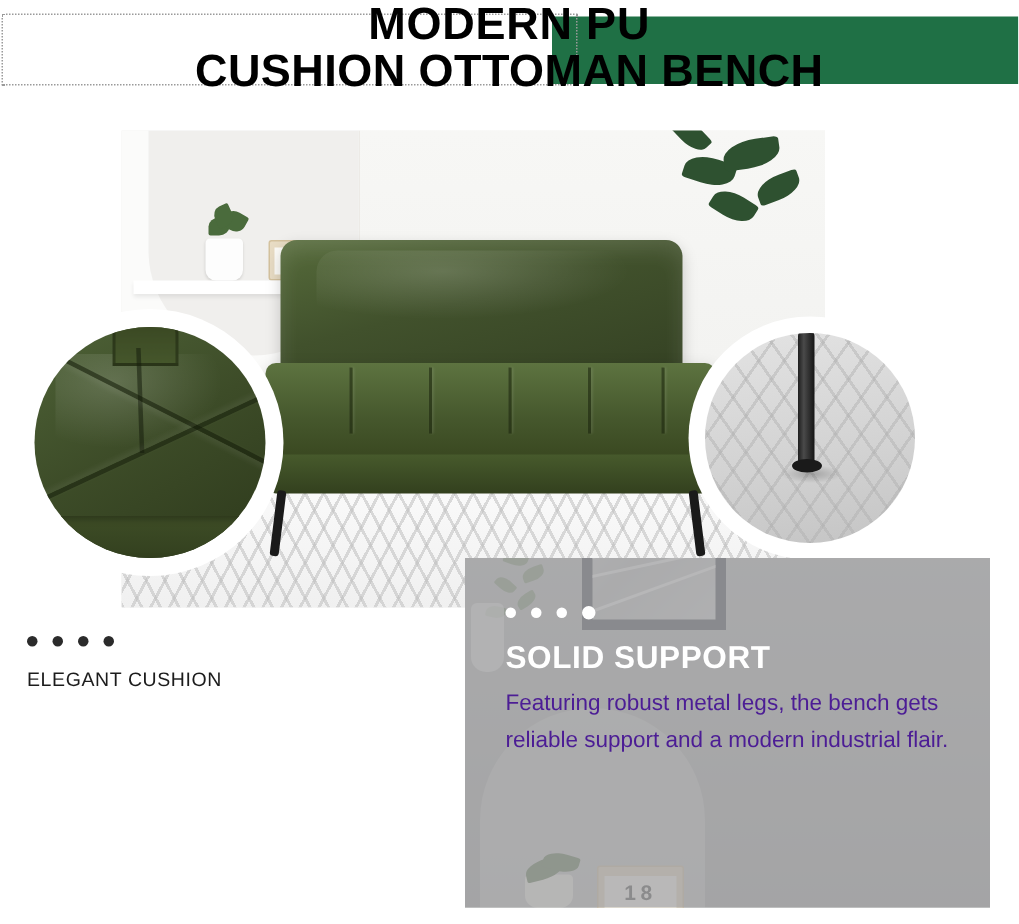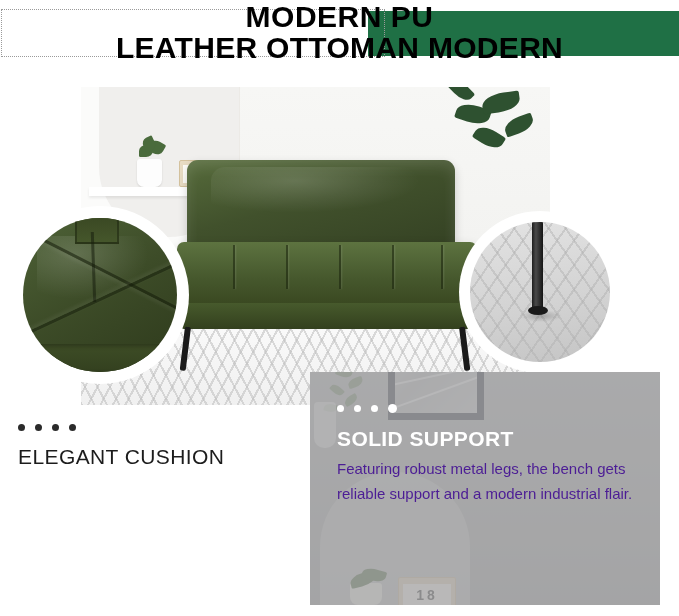--- a/index.html
+++ b/index.html
@@ -324,21 +324,21 @@
   #feature-left {
     position: absolute;
     left: 18px; top: 424px;
     width: 290px;
   }
   .dots-row { display: flex; gap: 10px; align-items: center; margin-bottom: 14px; }
   .dot { width: 7px; height: 7px; border-radius: 50%; background: #2b2b2b; }
   .dot-light { background: #ffffff; }
   .dot-light.dot-last { width: 9px; height: 9px; }
   .feature-heading {
-    font-size: 21px;
+    font-size: 13px;
     font-weight: normal;
     color: #1c1c1c;
     letter-spacing: 0.4px;
     margin: 0 0 5px 0;
     font-family: "Liberation Sans", sans-serif;
   }
   .feature-body {
     font-size: 15px;
     line-height: 25px;
     color: #575757;
@@ -456,21 +456,21 @@
 </head>
 <body>
 
 <div id="page">
 
   <div id="header">
     <div id="header-green-bar"></div>
     <div id="header-dotted-frame"></div>
     <div id="header-title">
       <div class="title-line">MODERN PU</div>
-      <div class="title-line title-line-2">LEATHER OTTOMAN MODERN</div>
+      <div class="title-line title-line-2">CUSHION OTTOMAN BENCH</div>
     </div>
   </div>
 
   <div id="main-photo">
     <div class="ph-wall"></div>
     <div class="ph-wall-panel"></div>
     <div class="ph-alcove"></div>
 
     <div class="ph-plantpot"></div>
     <div class="ph-plantleaf" style="left:58px;top:58px;width:14px;height:12px;"></div>

